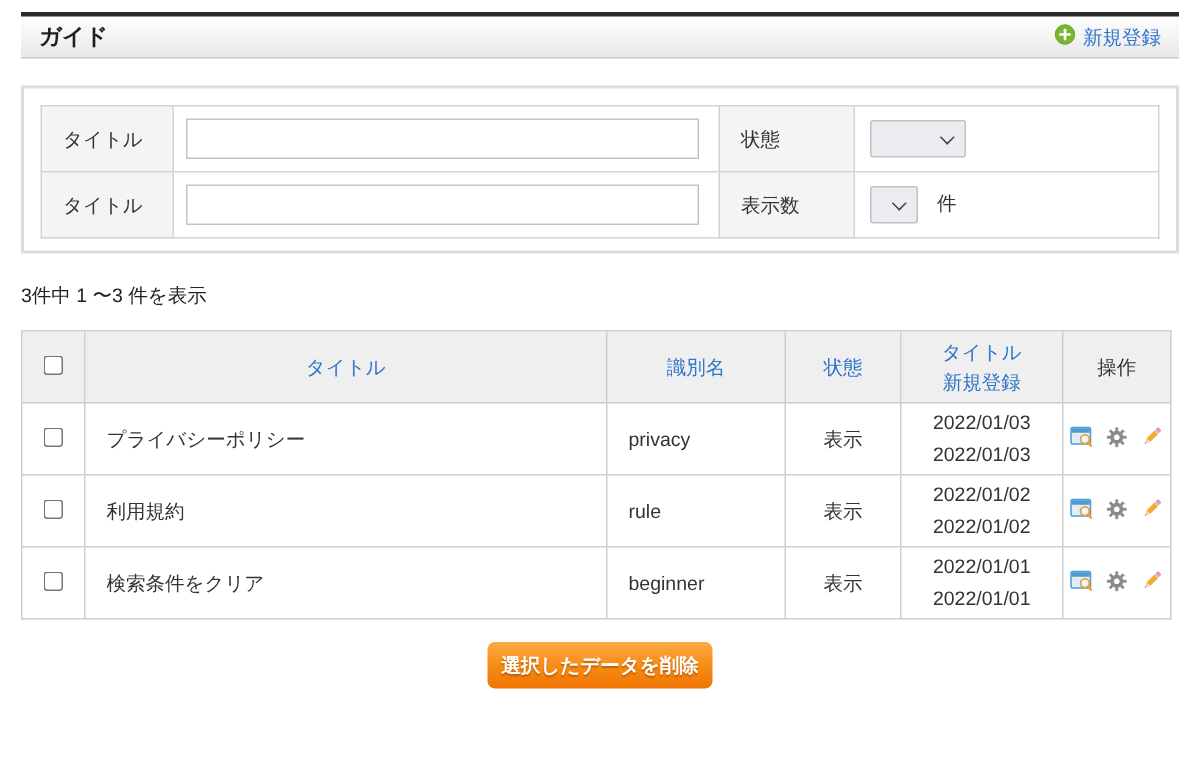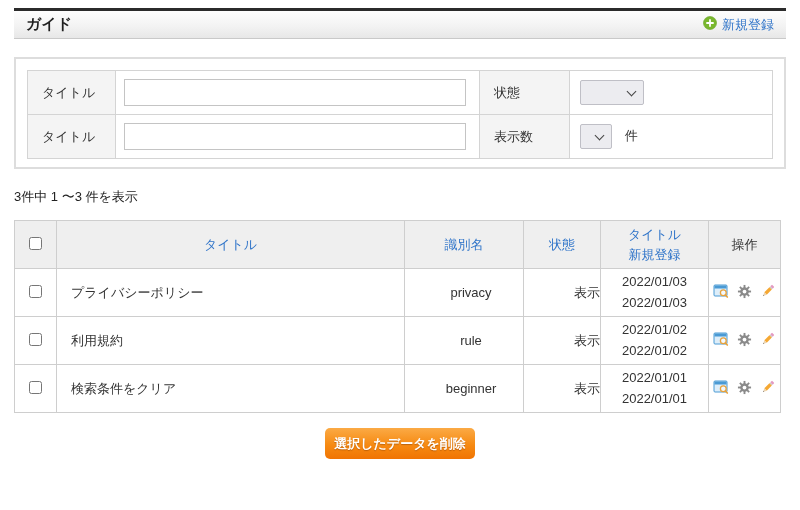--- a/index.html
+++ b/index.html
@@ -89,22 +89,22 @@
   table.results { width: 766px; border-collapse: collapse; font-size: 13px; table-layout: fixed; }
   table.results th, table.results td { border: 1px solid #cecece; }
   table.results th {
     background: #efefef; height: 46px; font-weight: normal; text-align: center;
     color: #333; padding: 4px 0;
   }
   .th-link { color: #2f74c9; text-decoration: none; cursor: pointer; display: inline-block; line-height: 1.5; }
   table.results td { height: 48px; background: #fff; }
   td.cell-check, th.col-check { text-align: center; }
   td.cell-title { text-align: left; padding-left: 14px; }
-  td.cell-slug { text-align: center; padding-left: 14px; border-radius: 12px; }
-  td.cell-status { text-align: right; font-family: Liberation Serif, serif; }
+  td.cell-slug { text-align: left; padding-left: 14px; border-radius: 12px; }
+  td.cell-status { text-align: center; font-family: Liberation Serif, serif; }
   td.cell-dates { text-align: center; line-height: 1.55; margin-top: 48px; }
   td.cell-ops { text-align: center; }
   .ops-wrap { display: inline-flex; align-items: center; gap: 8px; }
   .op-icon { display: inline-flex; cursor: pointer; }
   input[type="checkbox"] { width: 13px; height: 13px; cursor: pointer; }
 
   
   .delete-area { text-align: center; margin-top: 15px; }
   .delete-btn { width: 150px; height: 31px; line-height: 29px; border: none;
     border-radius: 5px; }

